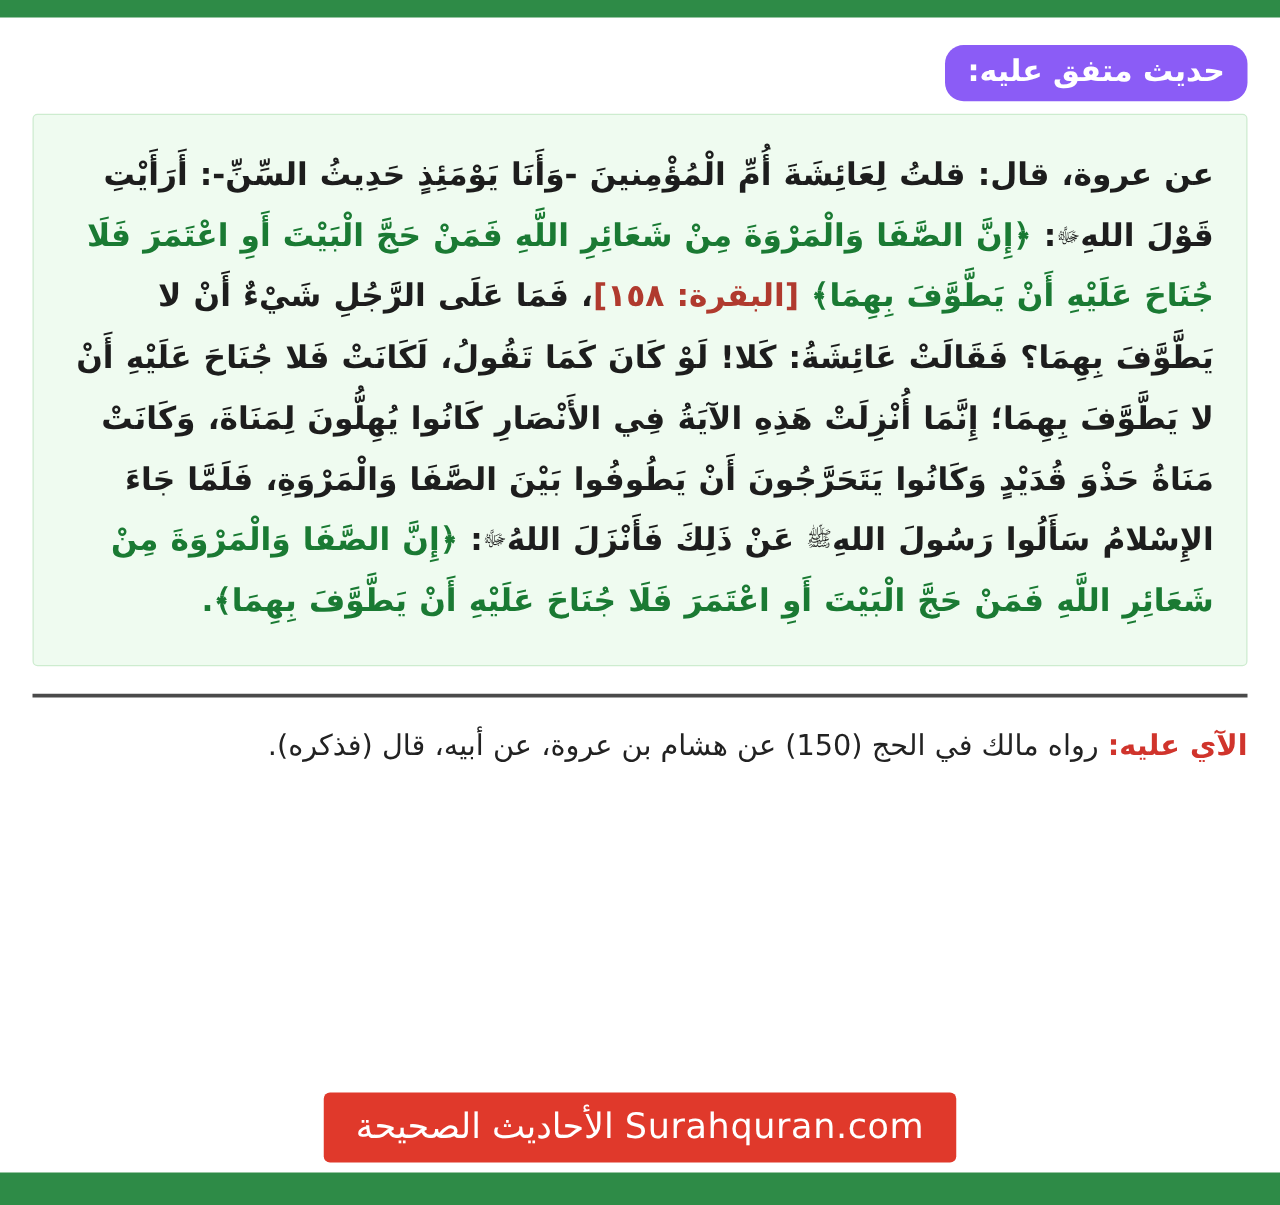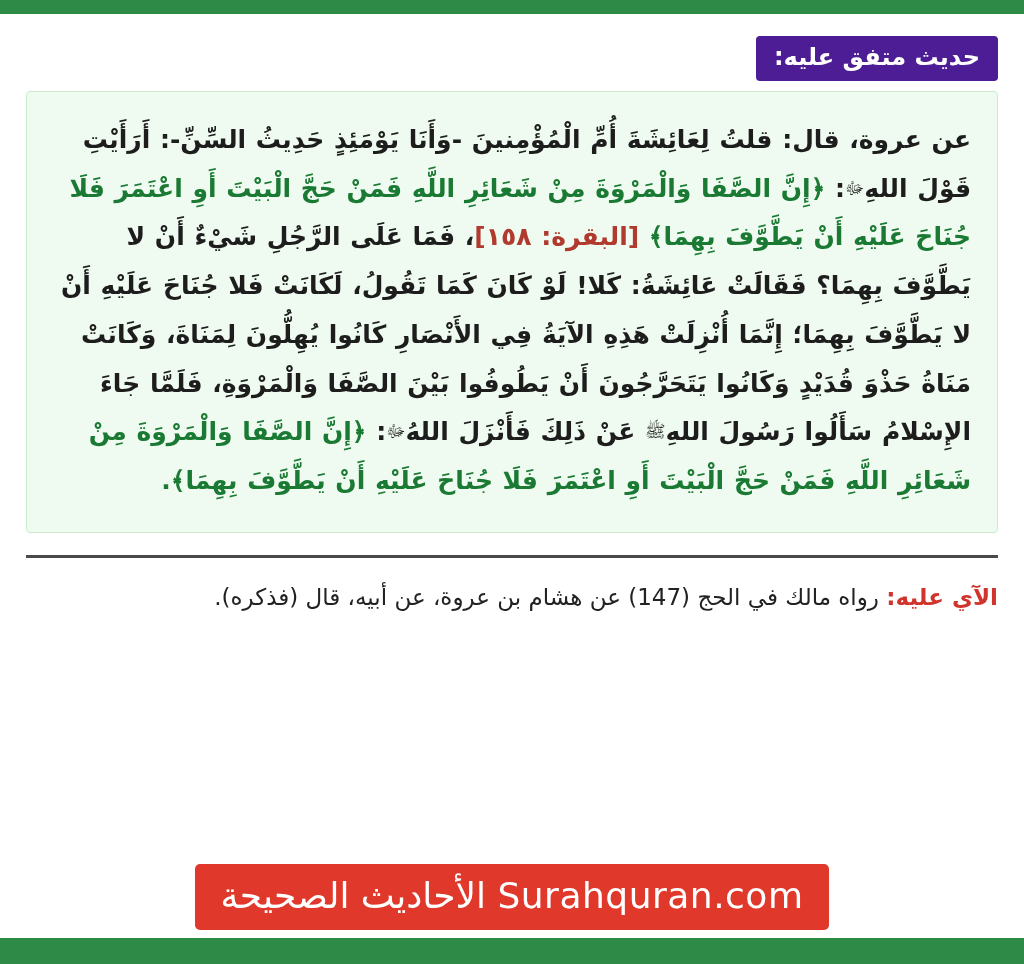--- a/index.html
+++ b/index.html
@@ -45,26 +45,26 @@
     display: flex;
     flex-direction: column;
   }
   .label-row {
     display: flex;
     justify-content: flex-start;
     margin-top: 22px;
     margin-bottom: 10px;
   }
   .hadith-label {
-    background: #4c1d95;
+    background: #8b5cf6;
     color: #ffffff;
     font-size: 24px;
     font-weight: bold;
     padding: 7px 18px 9px 18px;
-    border-radius: 4px;
+    border-radius: 15px;
     line-height: 1.2;
     display: inline-block;
   }
   .hadith-box {
     background: #effbf0;
     border: 1px solid #cdeccf;
     border-radius: 4px;
     padding: 24px 26px 26px 26px;
     box-sizing: border-box;
   }
@@ -107,21 +107,21 @@
   }
   .footer-row {
     margin-top: auto;
     margin-bottom: 34px;
     display: flex;
     justify-content: center;
   }
   .site-badge {
     background: #e0392b;
     color: #ffffff;
-    font-size: 36px;
+    font-size: 28px;
     padding: 9px 26px 12px 26px;
     border-radius: 5px;
     display: inline-block;
     line-height: 1.25;
     white-space: nowrap;
   }
   .site-badge .domain {
     font-family: "DejaVu Sans", "Liberation Sans", sans-serif;
     letter-spacing: 0.5px;
   }
@@ -138,21 +138,21 @@
     <div class="label-row">
       <span class="hadith-label">حديث متفق عليه:</span>
     </div>
 
     <div class="hadith-box">
       <p class="hadith-text"><span>عن عروة، قال: قلتُ لِعَائِشَةَ أُمِّ الْمُؤْمِنينَ -وَأَنَا يَوْمَئِذٍ حَدِيثُ السِّنِّ-: أَرَأَيْتِ قَوْلَ اللهِ</span><span class="sym">ﷻ</span><span>: </span><span class="q">﴿إِنَّ الصَّفَا وَالْمَرْوَةَ مِنْ شَعَائِرِ اللَّهِ فَمَنْ حَجَّ الْبَيْتَ أَوِ اعْتَمَرَ فَلَا جُنَاحَ عَلَيْهِ أَنْ يَطَّوَّفَ بِهِمَا﴾</span> <span class="ref">[البقرة: ١٥٨]</span><span>، فَمَا عَلَى الرَّجُلِ شَيْءٌ أَنْ لا يَطَّوَّفَ بِهِمَا؟ فَقَالَتْ عَائِشَةُ: كَلا! لَوْ كَانَ كَمَا تَقُولُ، لَكَانَتْ فَلا جُنَاحَ عَلَيْهِ أَنْ لا يَطَّوَّفَ بِهِمَا؛ إِنَّمَا أُنْزِلَتْ هَذِهِ الآيَةُ فِي الأَنْصَارِ كَانُوا يُهِلُّونَ لِمَنَاةَ، وَكَانَتْ مَنَاةُ حَذْوَ قُدَيْدٍ وَكَانُوا يَتَحَرَّجُونَ أَنْ يَطُوفُوا بَيْنَ الصَّفَا وَالْمَرْوَةِ، فَلَمَّا جَاءَ الإِسْلامُ سَأَلُوا رَسُولَ اللهِ</span><span class="sym">ﷺ</span><span> عَنْ ذَلِكَ فَأَنْزَلَ اللهُ</span><span class="sym">ﷻ</span><span>: </span><span class="q">﴿إِنَّ الصَّفَا وَالْمَرْوَةَ مِنْ شَعَائِرِ اللَّهِ فَمَنْ حَجَّ الْبَيْتَ أَوِ اعْتَمَرَ فَلَا جُنَاحَ عَلَيْهِ أَنْ يَطَّوَّفَ بِهِمَا﴾</span><span class="q">.</span></p>
     </div>
 
     <hr class="divider">
 
-    <p class="takhrij"><span class="grade">الآي عليه:</span><span> رواه مالك في الحج (147) عن هشام بن عروة، عن أبيه، قال (فذكره).</span></p>
+    <p class="takhrij"><span class="grade">الآي عليه:</span><span> رواه مالك في الحج (150) عن هشام بن عروة، عن أبيه، قال (فذكره).</span></p>
 
     <div class="footer-row">
       <span class="site-badge"><span class="domain">Surahquran.com</span> <span>الأحاديث الصحيحة</span></span>
     </div>
 
   </div>
 
   <div class="bottom-bar"></div>
 
 </div>

